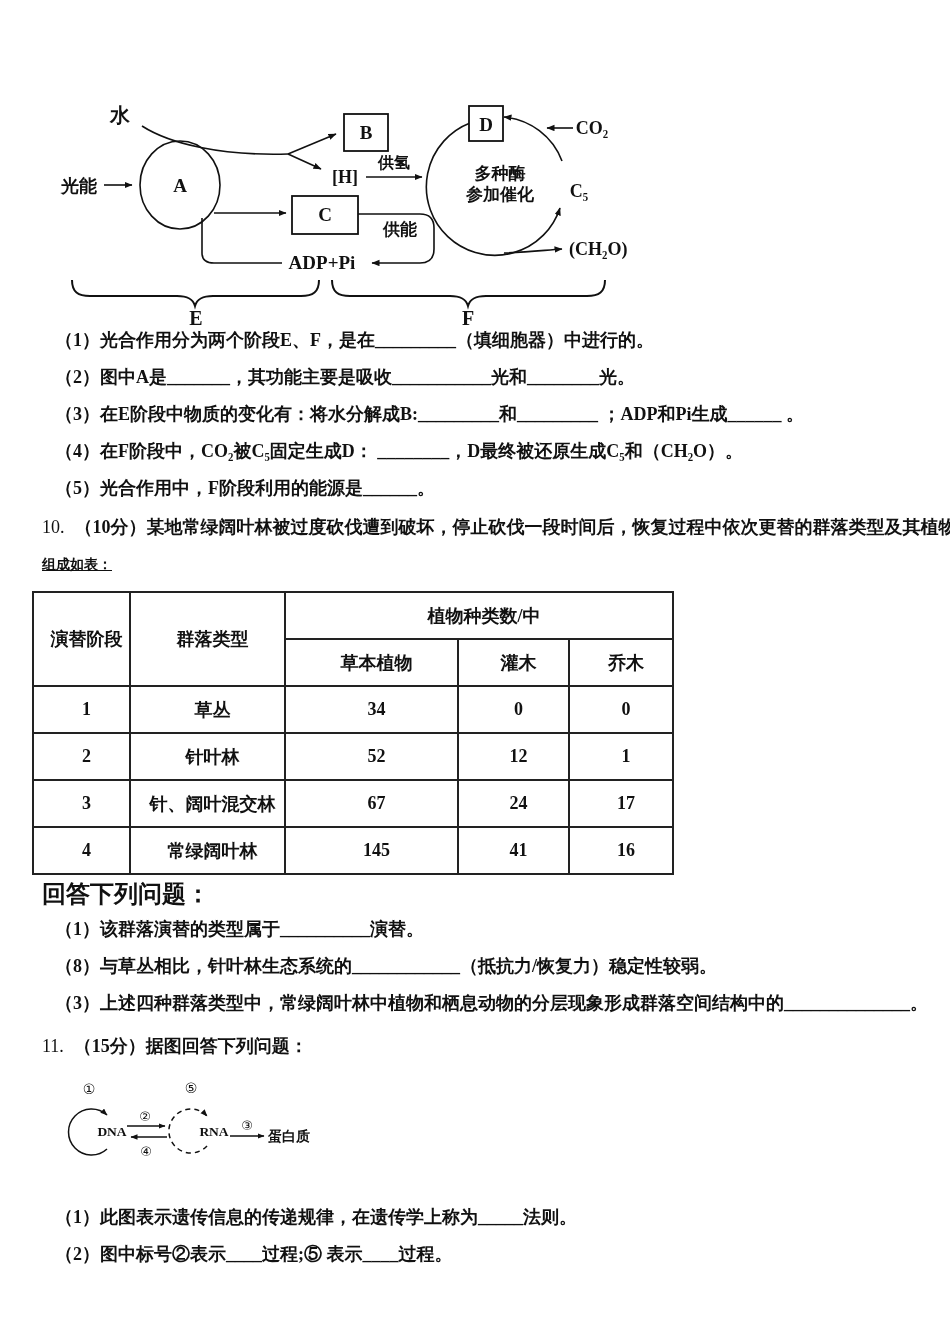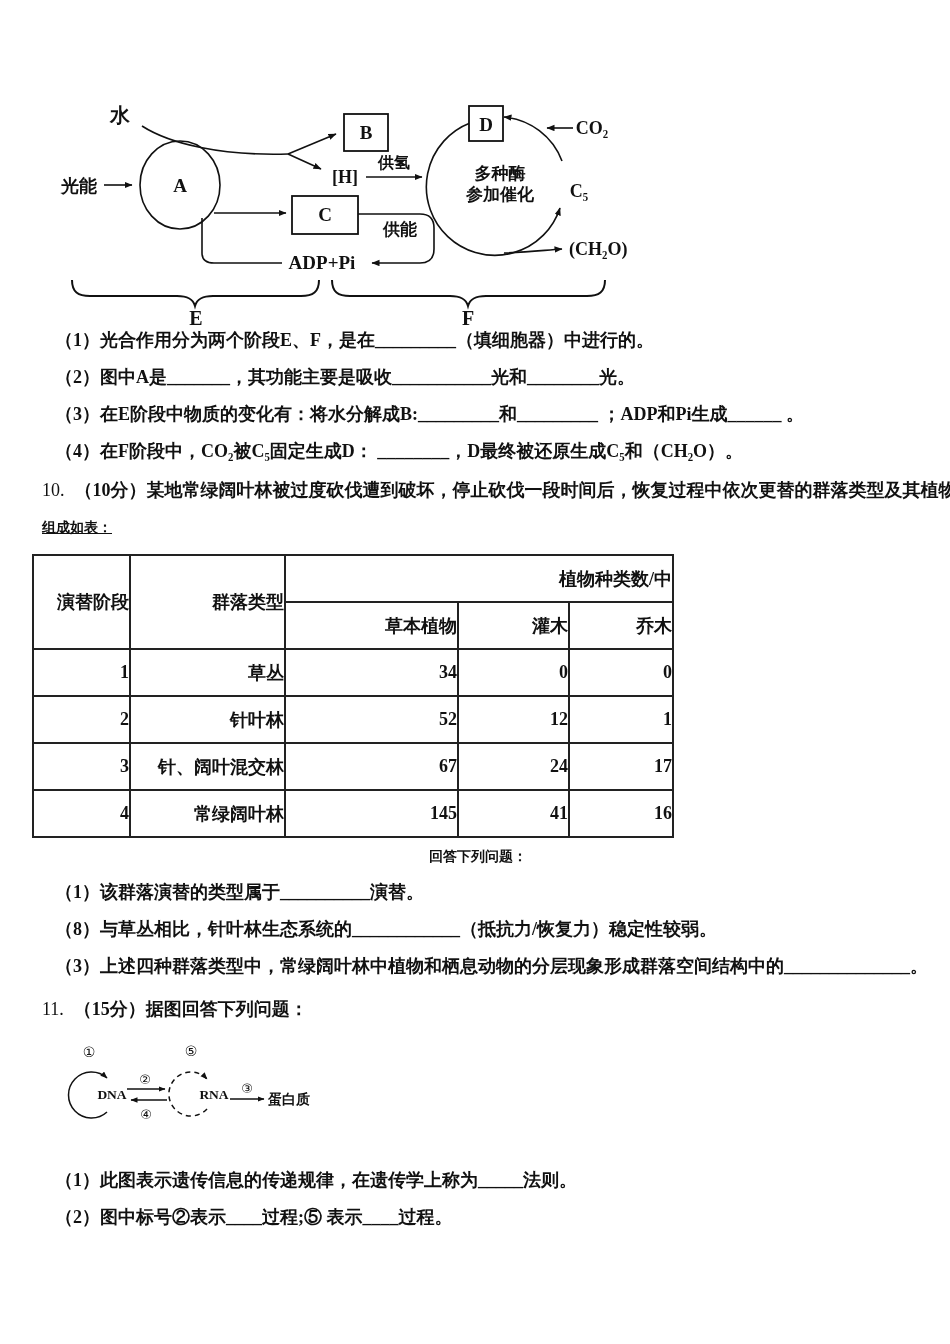--- a/index.html
+++ b/index.html
@@ -20,23 +20,23 @@
   .qhead{margin:2px 0 0 0;line-height:37px;font-size:18px;white-space:nowrap;}
   .qnum{font-weight:normal;margin-right:10px;}
   .qbold{font-weight:bold;}
   .qcont{line-height:37px;font-size:14px;font-weight:bold;text-decoration:underline;}
   table.succession{
     border-collapse:collapse;width:640px;margin:8px 0 2px -10px;
     font-size:18px;font-weight:bold;table-layout:fixed;
   }
   table.succession td{
     border:2px solid #222222;height:45px;padding:0 0 0 10px;
-    text-align:right;vertical-align:middle;
+    text-align:center;vertical-align:middle;
   }
-  .prompt{line-height:34px;font-size:14px;font-weight:bold;text-align:center;}
+  .prompt{line-height:34px;font-size:24px;font-weight:bold;}
   .dogma{display:block;margin:10px 0 0 13px;}
   .q11list{margin-top:12px;}
 </style>
 </head>
 <body>
 
 <div class="page">
 
   <svg class="diagram" width="660" height="248" viewBox="0 0 660 248">
     <defs>
@@ -83,20 +83,21 @@
     <text class="dt" x="527" y="171" font-size="18">(CH₂O)</text>
     <text class="dt" x="154" y="241" font-size="20" text-anchor="middle">E</text>
     <text class="dt" x="426" y="241" font-size="20" text-anchor="middle">F</text>
   </svg>
 
   <div class="qlist">
     <div class="qline">（1）光合作用分为两个阶段E、F，是在_________（填细胞器）中进行的。</div>
     <div class="qline">（2）图中A是_______，其功能主要是吸收___________光和________光。</div>
     <div class="qline">（3）在E阶段中物质的变化有：将水分解成B:_________和_________ ；ADP和Pi生成______ 。</div>
     <div class="qline">（4）在F阶段中，CO₂被C₅固定生成D： ________，D最终被还原生成C₅和（CH₂O）。</div>
+    <div class="qline">（5）光合作用中，F阶段利用的能源是______。</div>
   </div>
 
   <p class="qhead"><span class="qnum">10.</span><span class="qbold">（10分）某地常绿阔叶林被过度砍伐遭到破坏，停止砍伐一段时间后，恢复过程中依次更替的群落类型及其植物</span></p>
   <div class="qcont">组成如表：</div>
 
   <table class="succession">
     <colgroup>
       <col style="width:97px">
         <col style="width:155px">
         <col style="width:173px">

